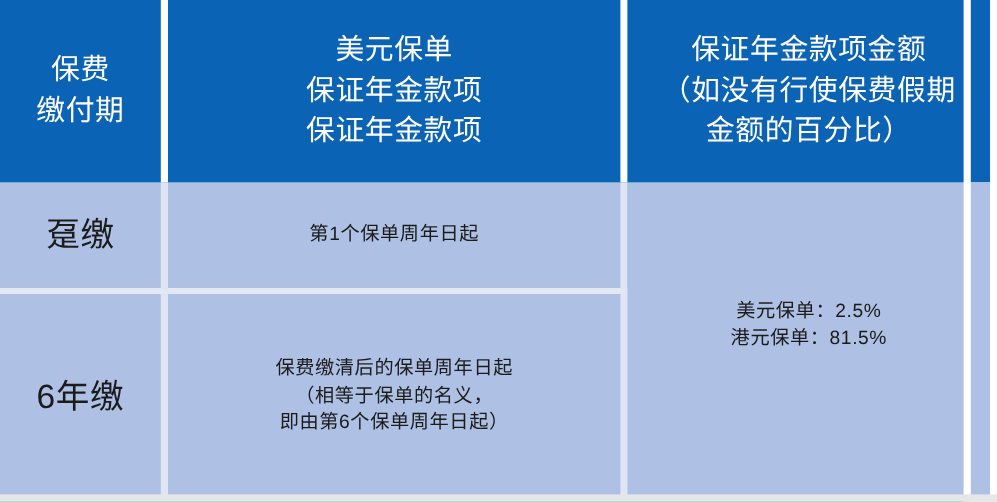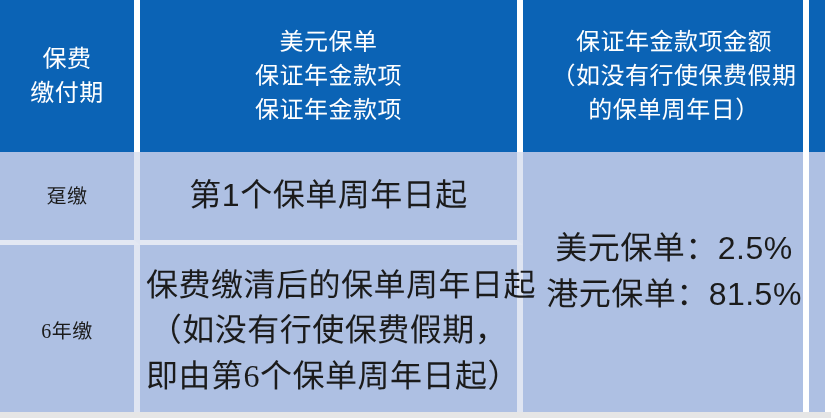--- a/index.html
+++ b/index.html
@@ -58,36 +58,36 @@
     font-weight: 400;
     letter-spacing: .5px;
     border-right: 6px solid #ffffff;
   }
   .hdr-row th.last { border-right: none; }
 
   
   .body-row td {
     background: #aec0e3;
     color: #1b1b1b;
-    font-size: 32px;
+    font-size: 16px;
     font-weight: 400;
     letter-spacing: .5px;
     border-right: 6px solid #dfe5f2;
     border-bottom: 5px solid #e3e8f3;
   }
   .body-row.row-1 td { height: 88px; }
   .body-row.row-2 td { height: 172px; }
-  .body-row.row-2 td { border-bottom: none; font-family: Liberation Serif, serif; }
+  .body-row.row-2 td { border-bottom: none; }
   .body-row td.col-3 {
     border-right: none;
     border-bottom: none;
     vertical-align: middle;
     padding-bottom: 26px;   
   }
-  .body-row td.col-1 { font-size: 20px; }
+  .body-row td.col-1 { font-size: 28px; }
 
   .line { display: block; white-space: nowrap; }
 
   
   .bottom-band {
     position: absolute;
     left: 0;
     bottom: 0;
     width: 831px;
     height: 6px;
@@ -124,21 +124,21 @@
 
         <th>
           <span class="line">美元保单</span>
           <span class="line">保证年金款项</span>
           <span class="line">保证年金款项</span>
         </th>
 
         <th class="last">
           <span class="line">保证年金款项金额</span>
           <span class="line">（如没有行使保费假期</span>
-          <span class="line">的保单周年日）</span>
+          <span class="line">金额的百分比）</span>
         </th>
 
       </tr>
     </thead>
 
     <tbody>
 
       <tr class="body-row row-1">
         <td class="col-1">
           <span class="line">趸缴</span>
@@ -151,21 +151,21 @@
           <span class="line">港元保单：81.5%</span>
         </td>
       </tr>
 
       <tr class="body-row row-2">
         <td class="col-1">
           <span class="line">6年缴</span>
         </td>
         <td class="col-2">
           <span class="line">保费缴清后的保单周年日起</span>
-          <span class="line">（如没有行使保费假期，</span>
+          <span class="line">（相等于保单的名义，</span>
           <span class="line">即由第6个保单周年日起）</span>
         </td>
       </tr>
 
     </tbody>
   </table>
 
   <div class="right-band"></div>
   <div class="bottom-band"></div>
 </div>

